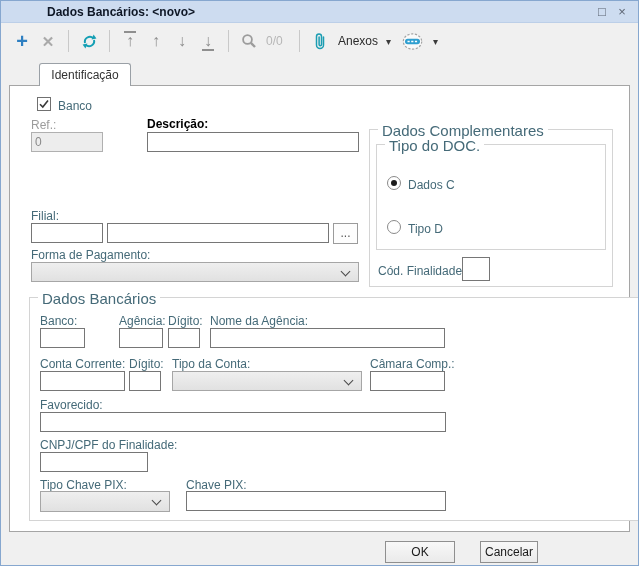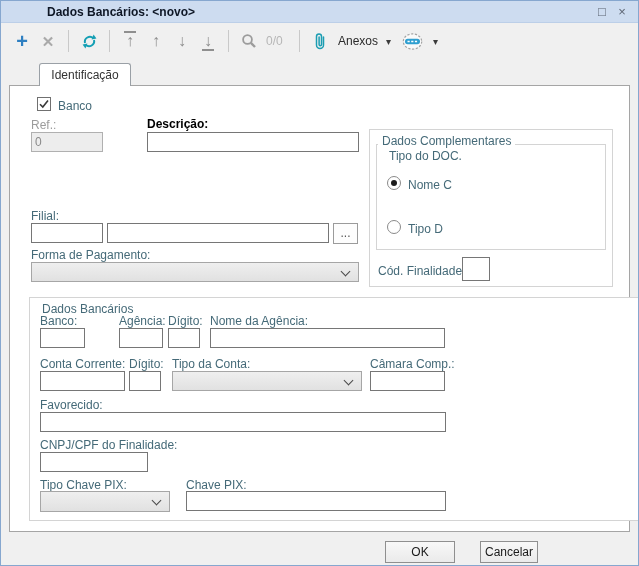--- a/index.html
+++ b/index.html
@@ -69,21 +69,21 @@
   }
   .chev {
     position:absolute; right:9px; top:5px; width:7px; height:7px;
     border-right:1.6px solid #4a4a4a; border-bottom:1.6px solid #4a4a4a;
     transform:rotate(45deg);
   }
 
   .groupbox { position:absolute; z-index:2; border:1px solid #d4d4d4; background:#fff; }
   .group-label {
     position:absolute; top:-8px; left:8px; background:#fff; padding:0 4px;
-    color:#456a78; font-size:12px; white-space:nowrap; z-index:4;margin-top:12px;
+    color:#456a78; font-size:15px; white-space:nowrap; z-index:4;
   }
 
   .checkbox {
     position:absolute; z-index:3; width:14px; height:14px;
     border:1px solid #707070; background:#fff;
     display:flex; align-items:center; justify-content:center;
   }
   .radio {
     position:absolute; z-index:3; width:14px; height:14px; border-radius:50%;
     border:1px solid #8a8a8a; background:#fff;
@@ -190,21 +190,21 @@
   <input class="inp" style="left: 146px; top: 131px; width: 212px;" value="">
 
   <div class="groupbox" style="left:368px; top:128px; width:244px; height:158px;">
     <span class="group-label">Dados Complementares</span>
 
     <div class="groupbox" style="left:6px; top:14px; width:230px; height:106px; z-index:3;">
       <span class="group-label">Tipo do DOC.</span>
       <span class="radio" style="left:10px; top:31px;">
         <span class="dot"></span>
       </span>
-      <span class="lbl abs" style="left:31px; top:33px;">Nome C</span>
+      <span class="lbl abs" style="left:31px; top:33px;">Dados C</span>
       <span class="radio" style="left:10px; top:75px;"></span>
       <span class="lbl abs" style="left:31px; top:77px;">Tipo D</span>
     </div>
 
     <span class="lbl abs" style="left:8px; top:134px;">Cód. Finalidade:</span>
     <input class="inp" style="left: 92px; top: 127px; width: 28px; height: 24px;" value="">
   </div>
 
   <span class="lbl abs" style="left:30px; top:208px;">Filial:</span>
   <input class="inp" style="left: 30px; top: 222px; width: 72px;" value="">

